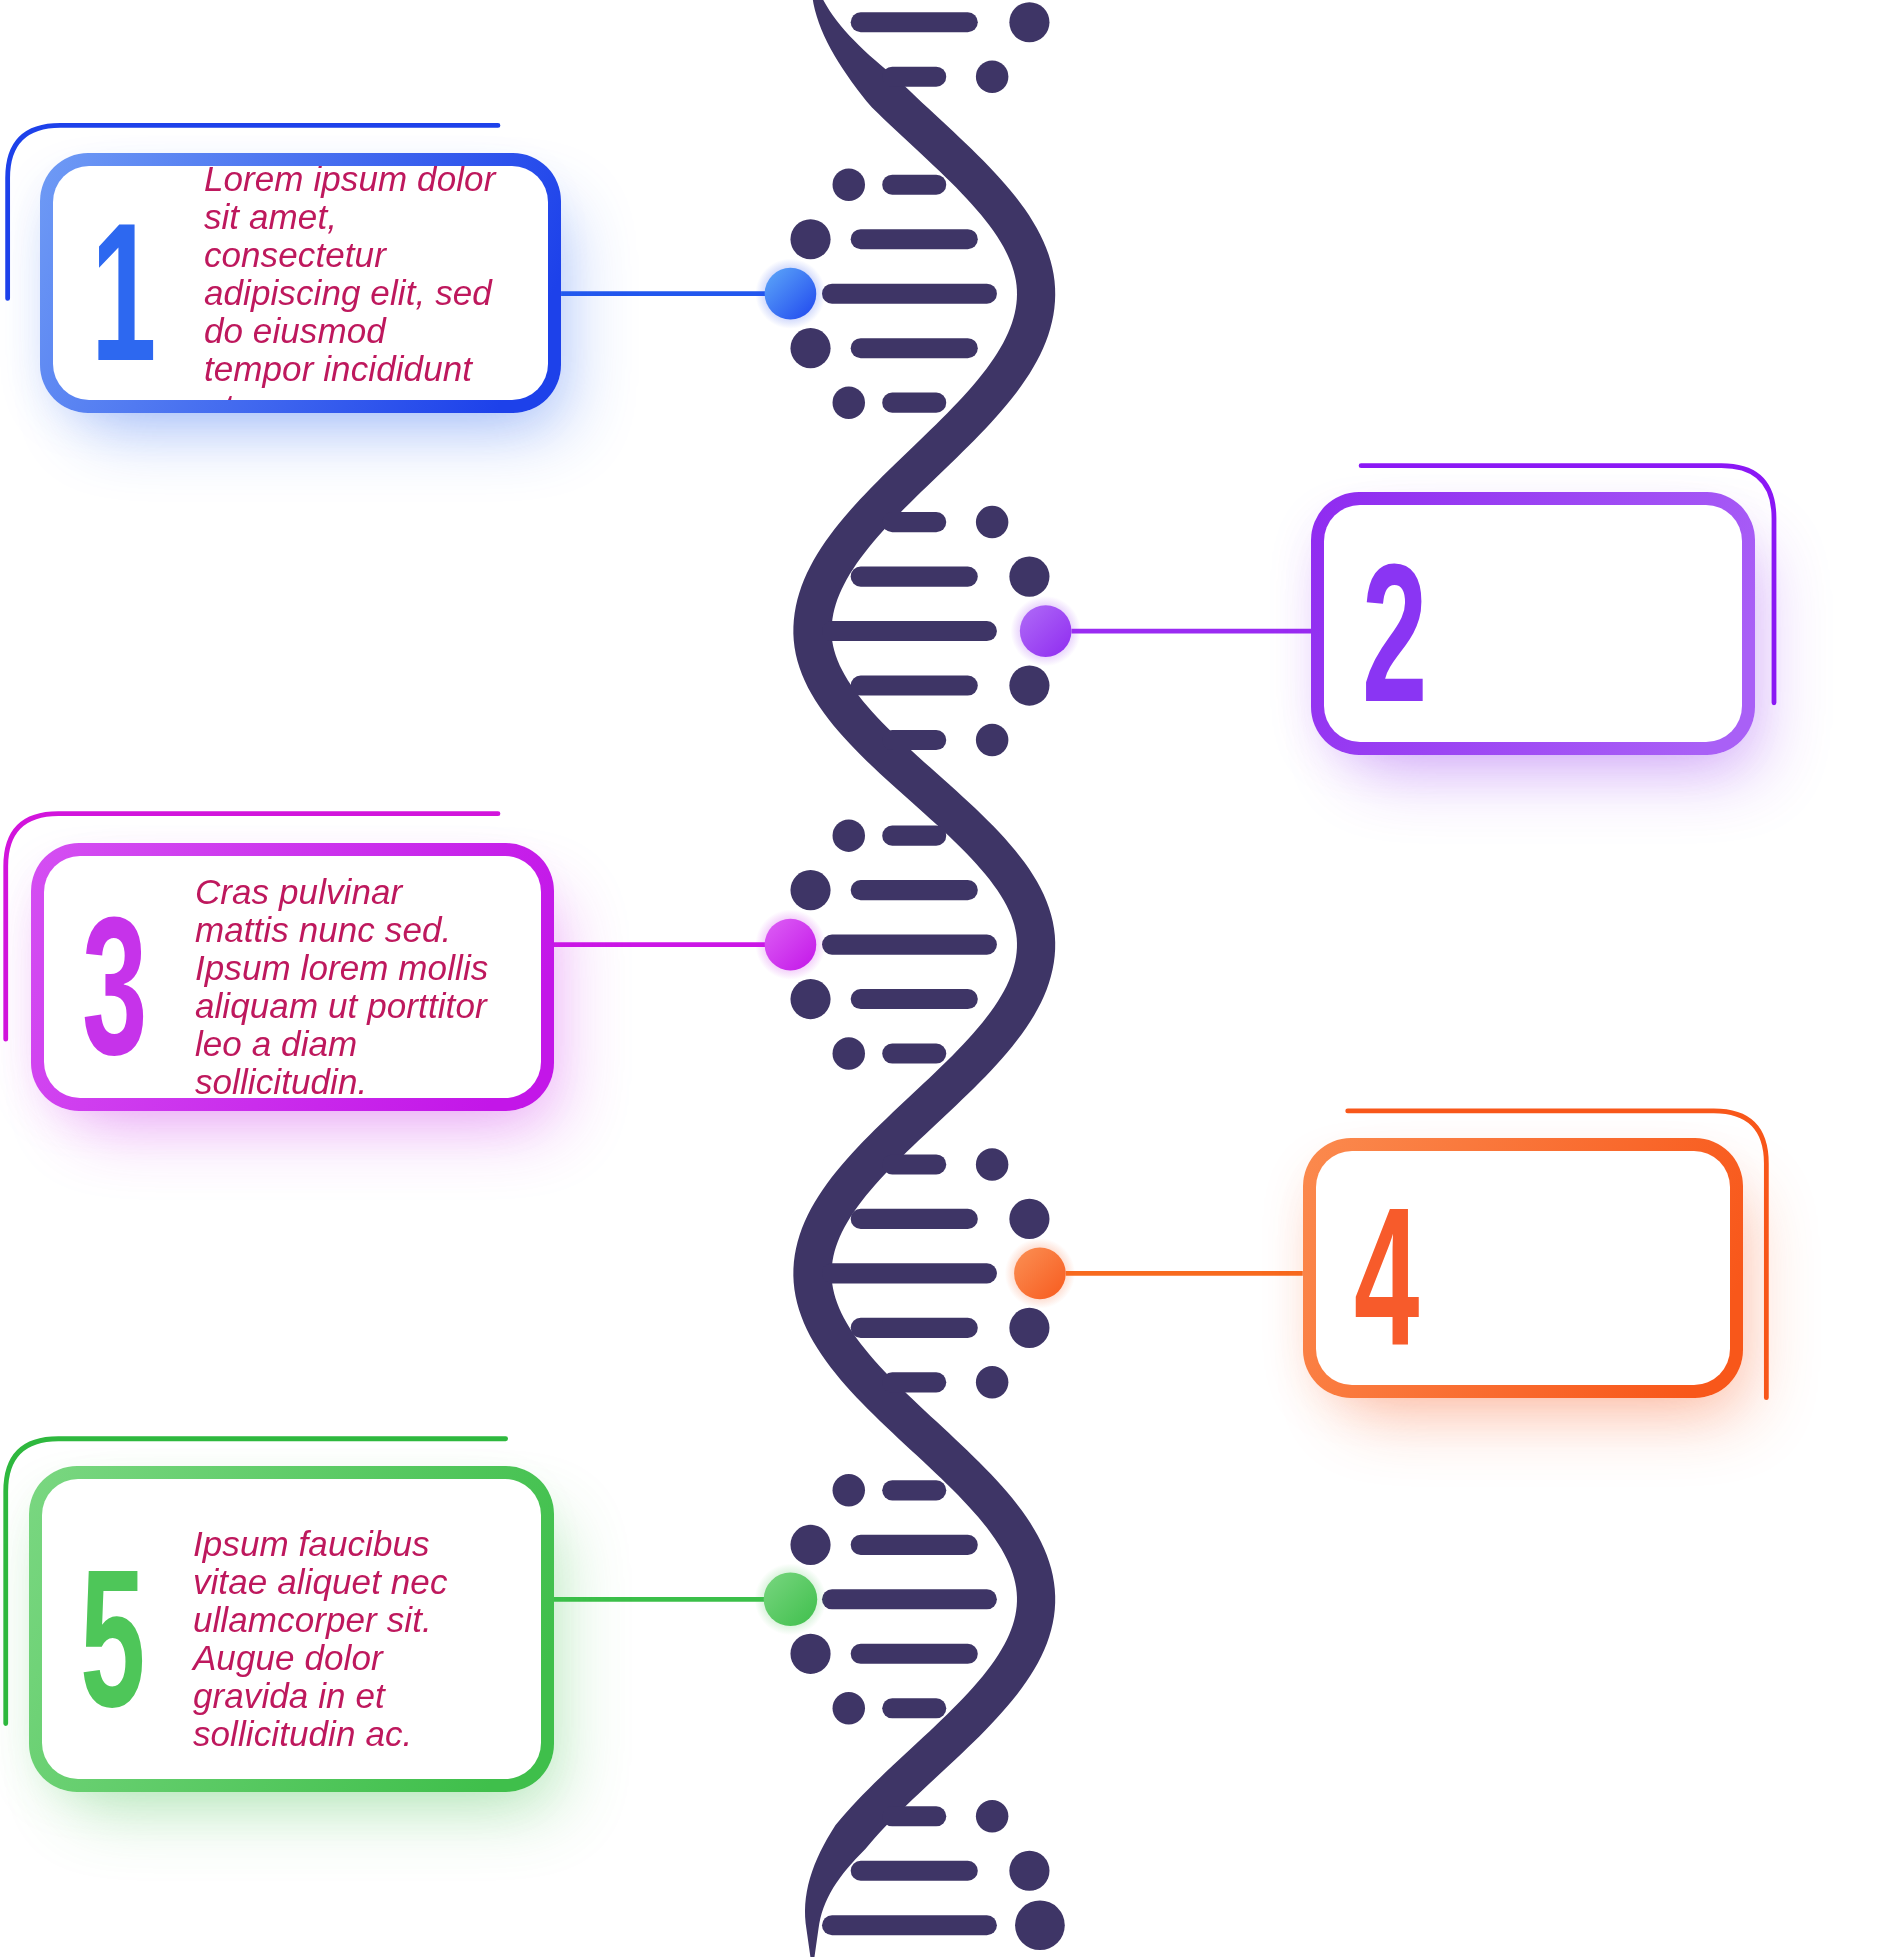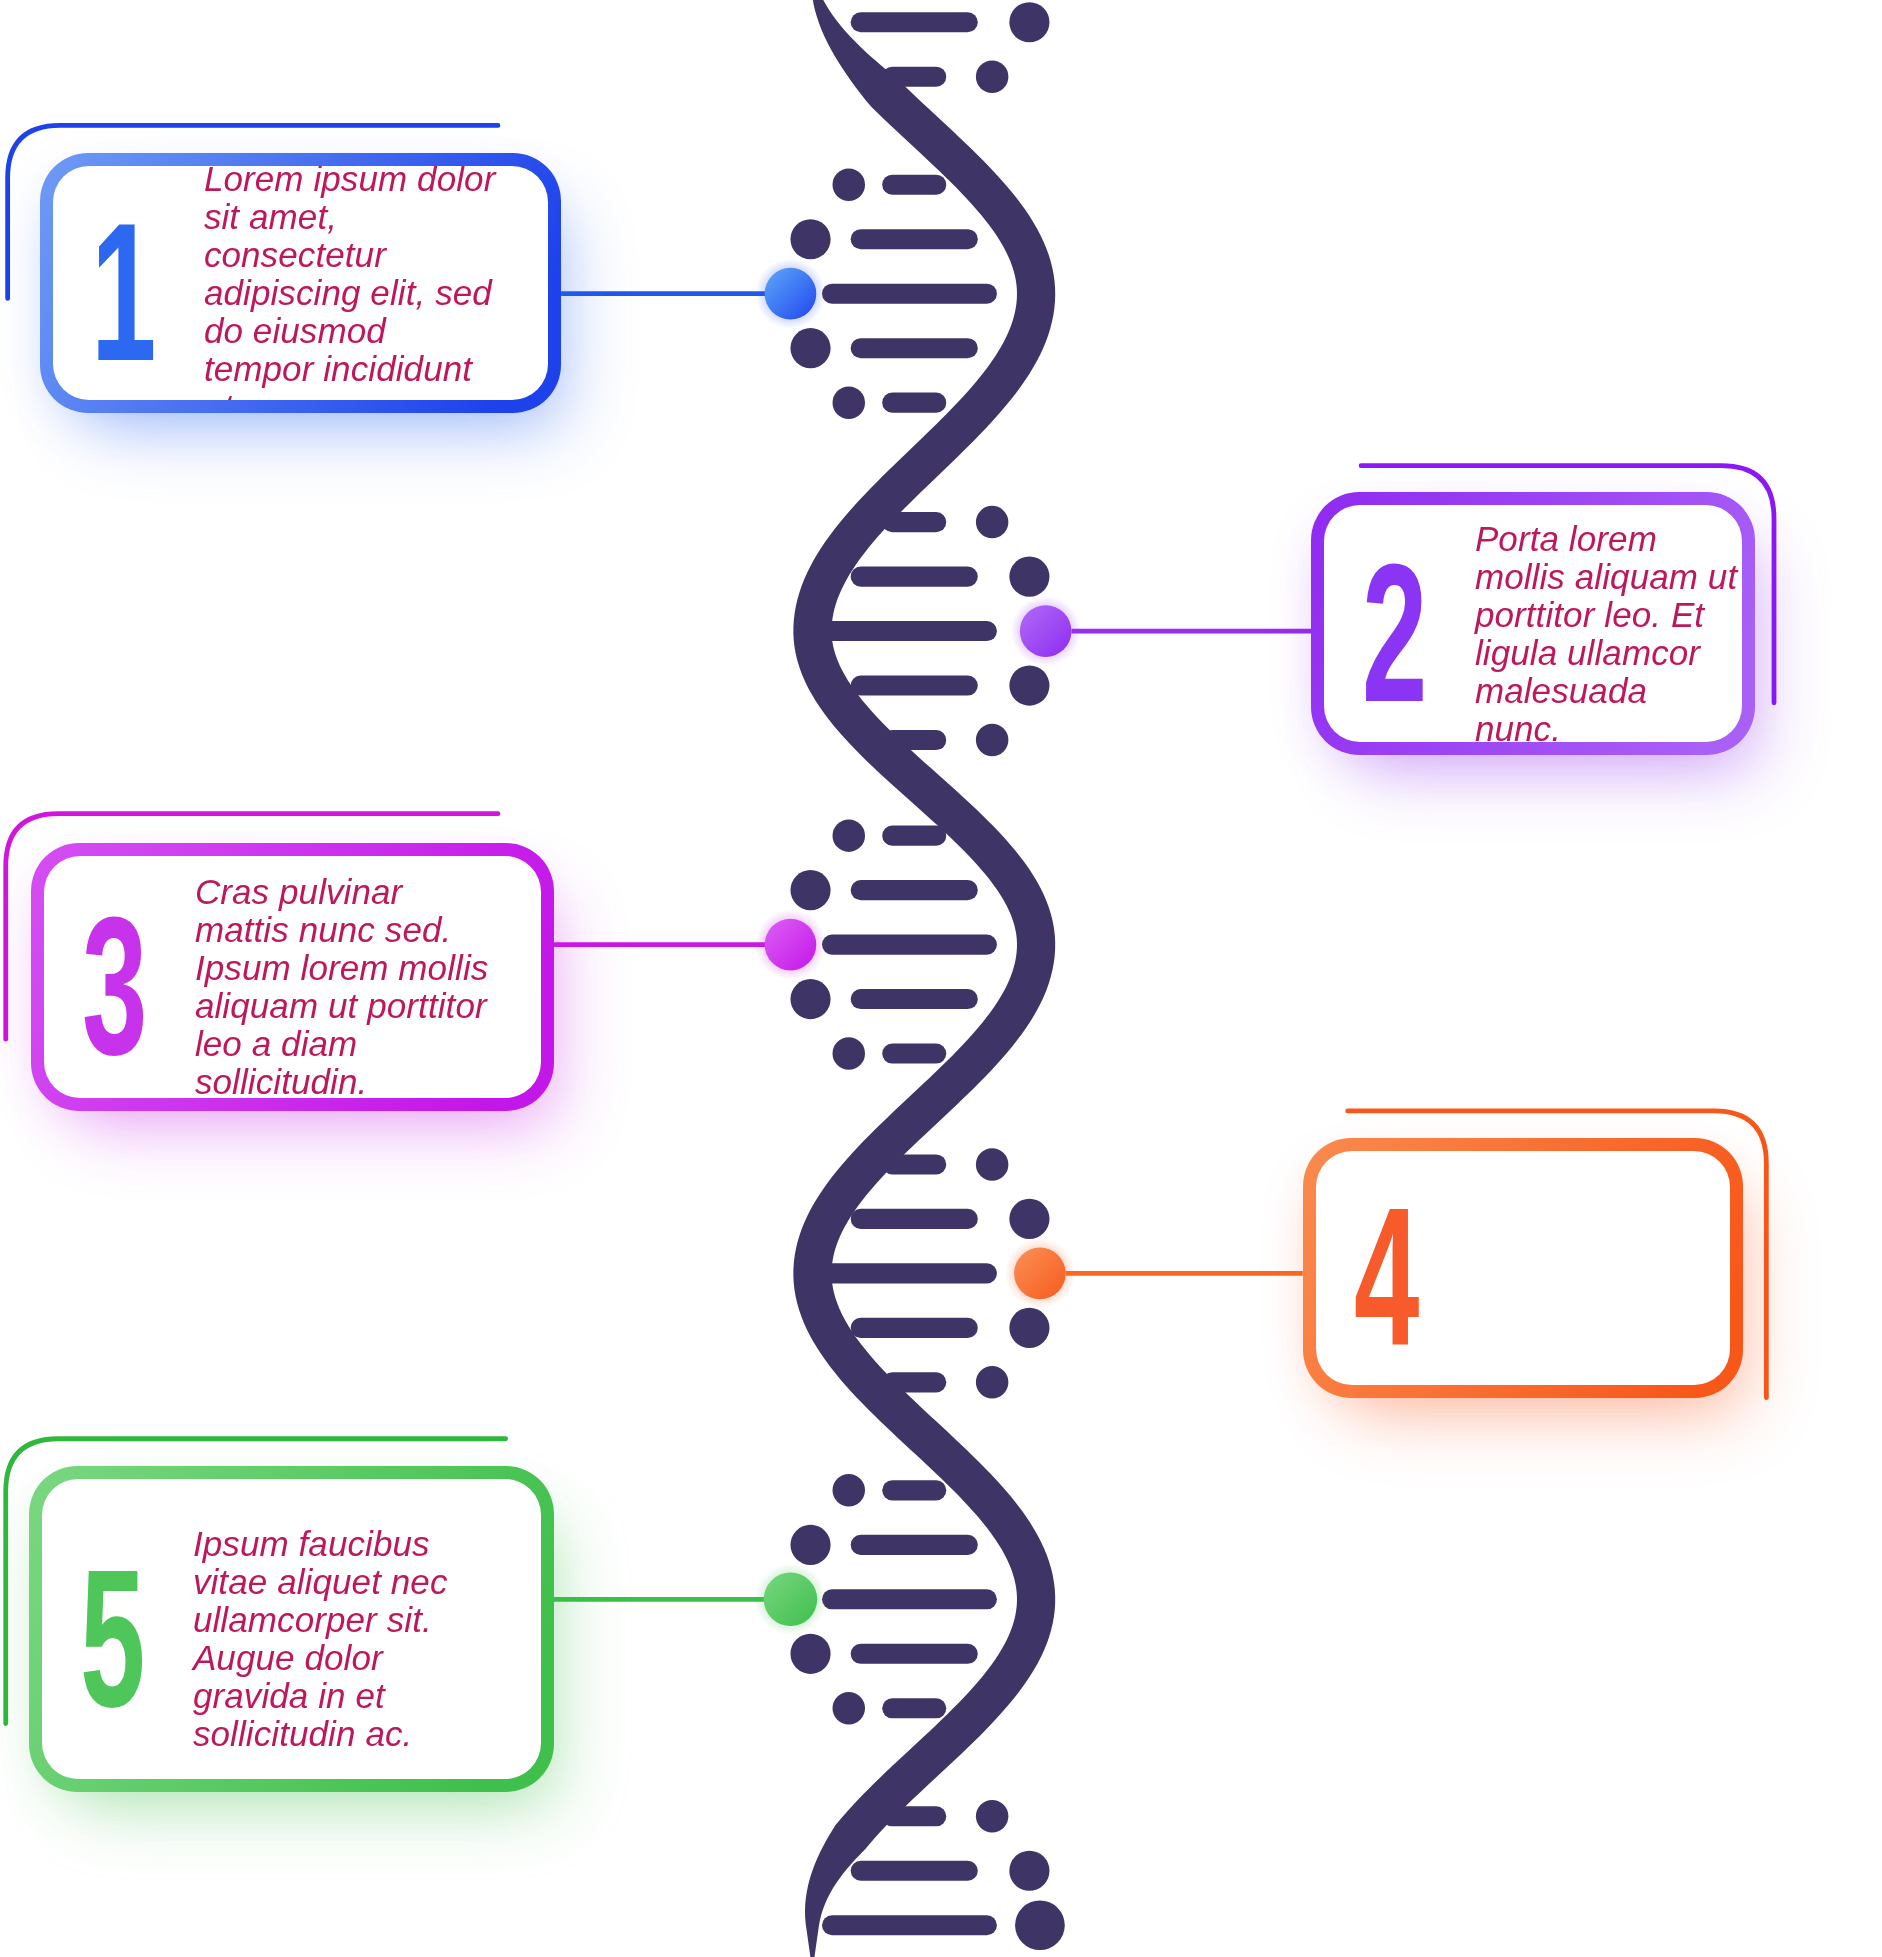--- a/index.html
+++ b/index.html
@@ -194,21 +194,20 @@
         <div class="step-num">1</div>
         <div class="step-txt" id="txt-0" style="width: 301px;">Lorem ipsum dolor sit amet, consectetur adipiscing elit, sed do eiusmod tempor incididunt ut.</div>
       </div>
     </div>
   </div>
 
   <div class="step-box" id="box-1" style="left: 1311px; top: 492px; width: 444px; height: 263px; --bfrom: #8f2af0; --bto: #a960f6; --num: #8a35f3; --glow: rgba(143,42,240,0.30);">
     <div class="step-inner">
       <div class="step-content">
         <div class="step-num">2</div>
-        <div class="step-txt" id="txt-1" style="width: 279px;">Porta lorem mollis aliquam ut porttitor leo. Et ligula ullamcor malesuada nunc.</div>
       </div>
     </div>
   </div>
 
   <div class="step-box" id="box-2" style="left: 31px; top: 843px; width: 523px; height: 268px; --bfrom: #d44ff2; --bto: #c316e8; --num: #c633ea; --glow: rgba(201,39,233,0.30);">
     <div class="step-inner">
       <div class="step-content">
         <div class="step-num">3</div>
         <div class="step-txt" id="txt-2" style="width: 301px;">Cras pulvinar mattis nunc sed. Ipsum lorem mollis aliquam ut porttitor leo a diam sollicitudin.</div>
       </div>

